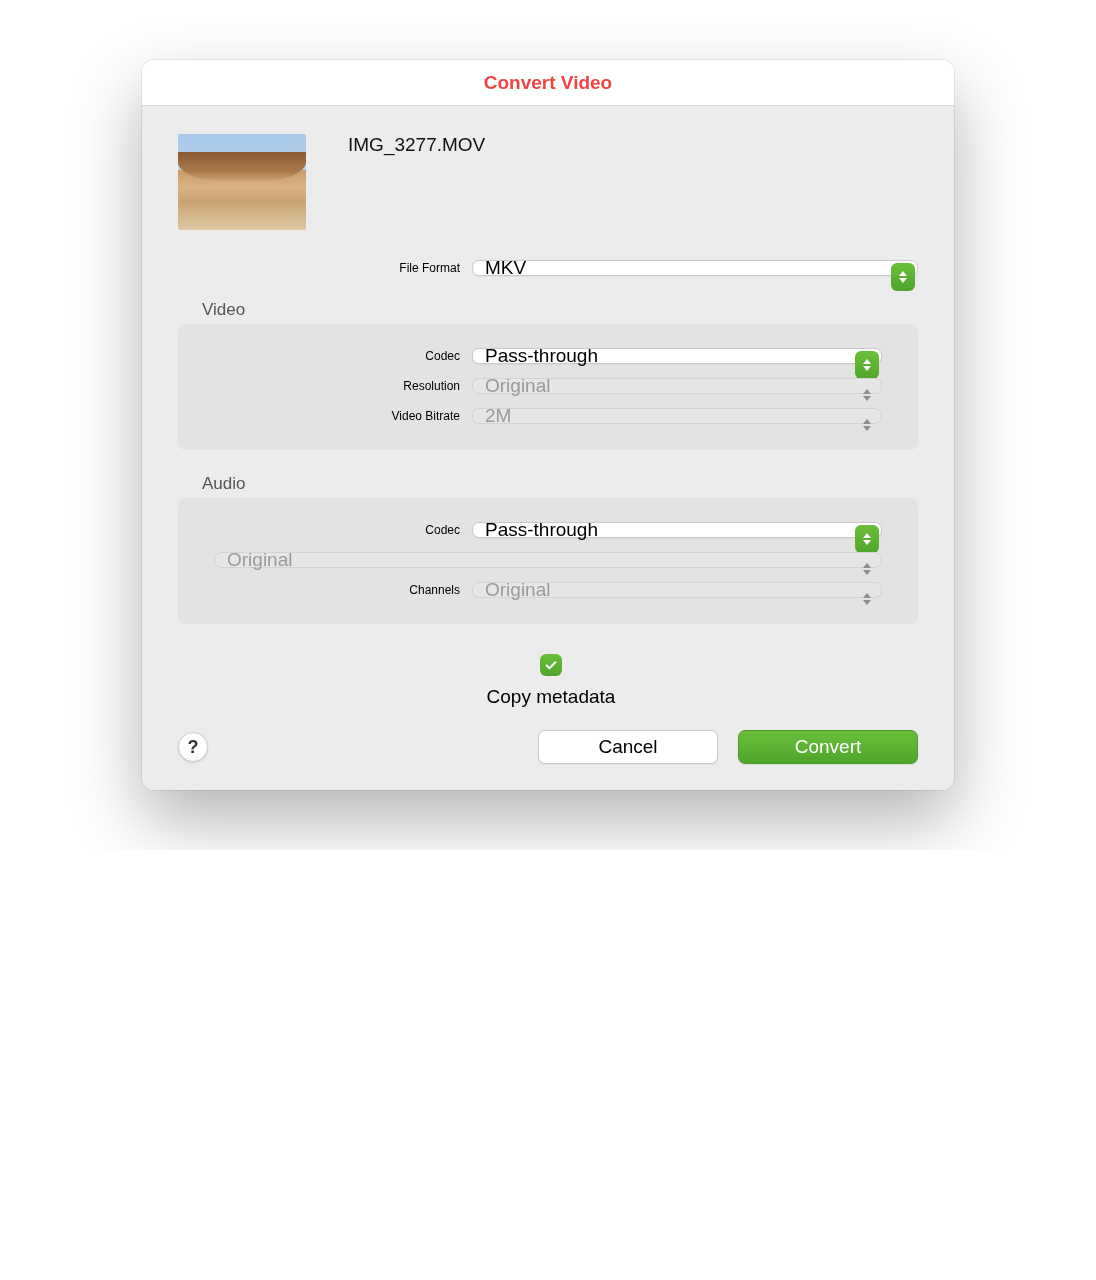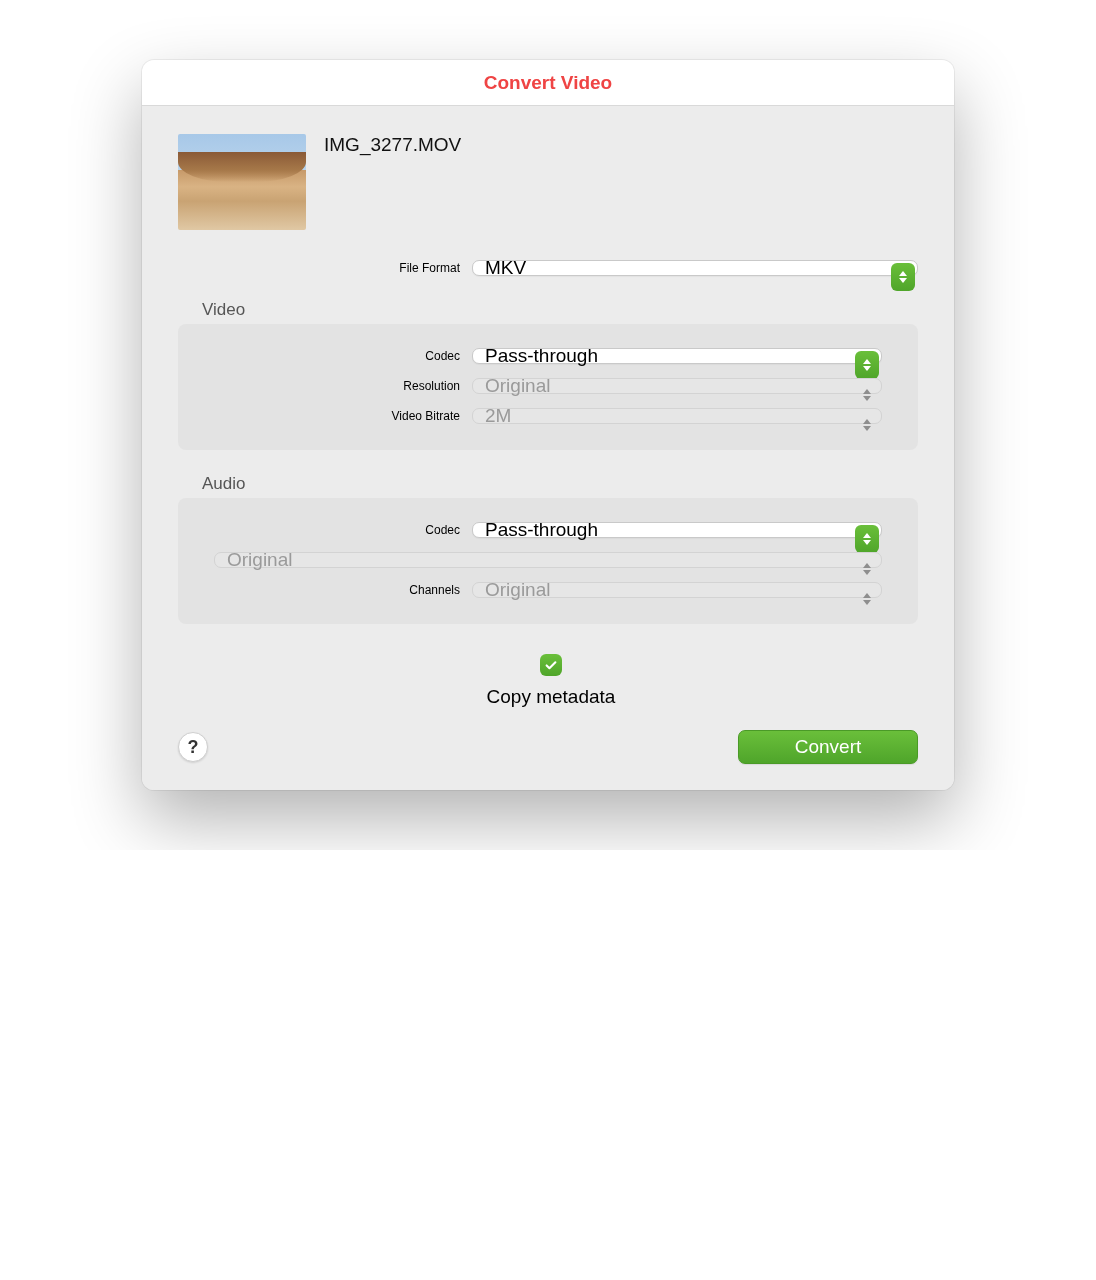--- a/index.html
+++ b/index.html
@@ -52,20 +52,21 @@
     content:"";
     position:absolute;
     top:18px; left:0; right:0; height:30px;
     background: linear-gradient(to bottom, #8a5a37 0%, #a67849 60%, transparent 100%);
     border-radius: 0 0 40% 40%/0 0 20px 20px;
   }
   .filename {
     font-size: 19px;
     color: #111;
     padding-top: 0;
+    margin-left: 24px;
   }
   .form-row {
     display: flex;
     align-items: center;
     margin-bottom: 8px;
   }
   .form-row .label {
     width: 294px;
     text-align: right;
     padding-right: 12px;
@@ -317,19 +318,22 @@
           </svg>
       </div>
       <span class="checkbox-label">Copy metadata</span>
     </div>
 
     <div class="footer">
       <div class="help">
           <span>?</span>
         </div>
       <div class="footer-spacer"></div>
+      <div class="btn btn-cancel">
+          <span>Cancel</span>
+        </div>
       <div class="btn btn-convert">
           <span>Convert</span>
         </div>
     </div>
 
   </div>
 </div>
 
 </body></html>

